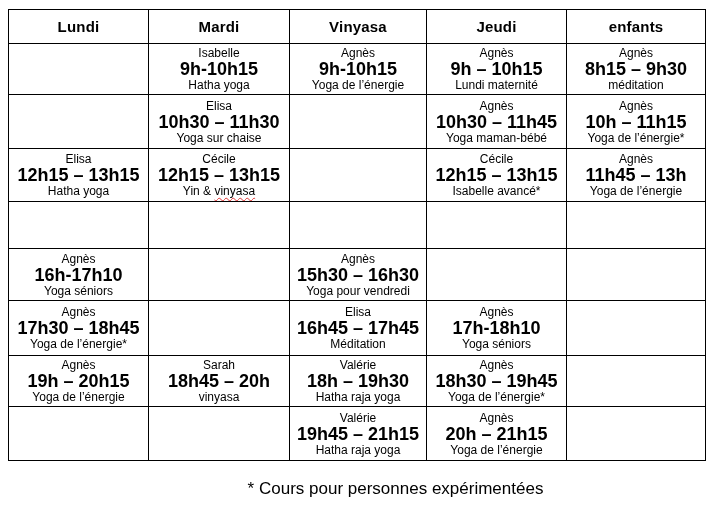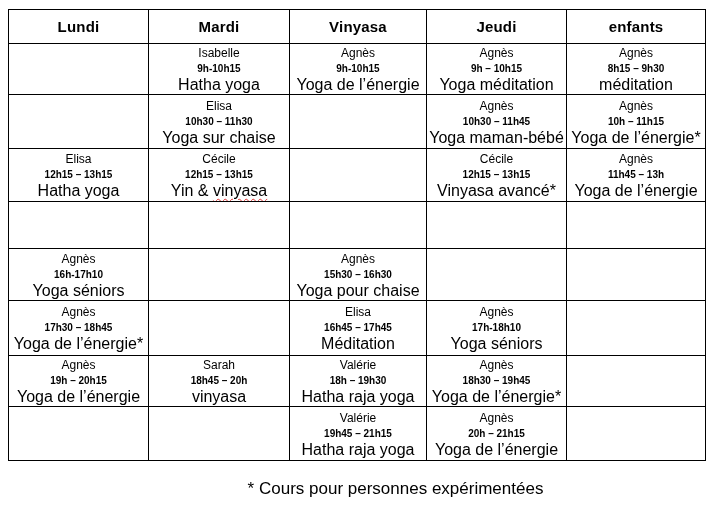--- a/index.html
+++ b/index.html
@@ -28,22 +28,22 @@
   th{font-size:15px;font-weight:bold;letter-spacing:0.2px;}
   tbody tr:nth-child(1){height:51px;}
   tbody tr:nth-child(2){height:54px;}
   tbody tr:nth-child(3){height:53px;}
   tbody tr:nth-child(4){height:47px;}
   tbody tr:nth-child(5){height:52px;}
   tbody tr:nth-child(6){height:55px;}
   tbody tr:nth-child(7){height:48px;}
   tbody tr:nth-child(8){height:54px;}
   td .teacher{font-size:12px;line-height:16px;}
-  td .time{font-size:10px;line-height:16px;font-weight:bold;}
-  td .course{font-size:16px;line-height:16px;}
+  td .time{font-size:18px;line-height:16px;font-weight:bold;}
+  td .course{font-size:12px;line-height:16px;}
   .misspelled{
     text-decoration-line:underline;
     text-decoration-style:wavy;
     text-decoration-color:var(--misspell-color);
     text-decoration-thickness:1px;
     text-underline-offset:2px;
     text-align:right;
   }
   .footnote{
     position:absolute;left:16px;top:478px;width:713px;
@@ -81,21 +81,21 @@
             <div class="course">Hatha yoga</div>
           </td>
           <td>
             <div class="teacher">Agnès</div>
             <div class="time">9h-10h15</div>
             <div class="course">Yoga de l’énergie</div>
           </td>
           <td>
             <div class="teacher">Agnès</div>
             <div class="time">9h – 10h15</div>
-            <div class="course">Yoga méditation</div>
+            <div class="course">Lundi maternité</div>
           </td>
           <td>
             <div class="teacher">Agnès</div>
             <div class="time">8h15 – 9h30</div>
             <div class="course">méditation</div>
           </td>
         </tr>
         <tr>
           <td></td>
           <td>
@@ -123,21 +123,21 @@
           </td>
           <td>
             <div class="teacher">Cécile</div>
             <div class="time">12h15 – 13h15</div>
             <div class="course"><span>Yin &amp; </span><span class="misspelled">vinyasa</span><span></span></div>
           </td>
           <td></td>
           <td>
             <div class="teacher">Cécile</div>
             <div class="time">12h15 – 13h15</div>
-            <div class="course">Vinyasa avancé*</div>
+            <div class="course">Isabelle avancé*</div>
           </td>
           <td>
             <div class="teacher">Agnès</div>
             <div class="time">11h45 – 13h</div>
             <div class="course">Yoga de l’énergie</div>
           </td>
         </tr>
         <tr>
           <td></td>
           <td></td>
@@ -148,21 +148,21 @@
         <tr>
           <td>
             <div class="teacher">Agnès</div>
             <div class="time">16h-17h10</div>
             <div class="course">Yoga séniors</div>
           </td>
           <td></td>
           <td>
             <div class="teacher">Agnès</div>
             <div class="time">15h30 – 16h30</div>
-            <div class="course">Yoga pour chaise</div>
+            <div class="course">Yoga pour vendredi</div>
           </td>
           <td></td>
           <td></td>
         </tr>
         <tr>
           <td>
             <div class="teacher">Agnès</div>
             <div class="time">17h30 – 18h45</div>
             <div class="course">Yoga de l’énergie*</div>
           </td>

